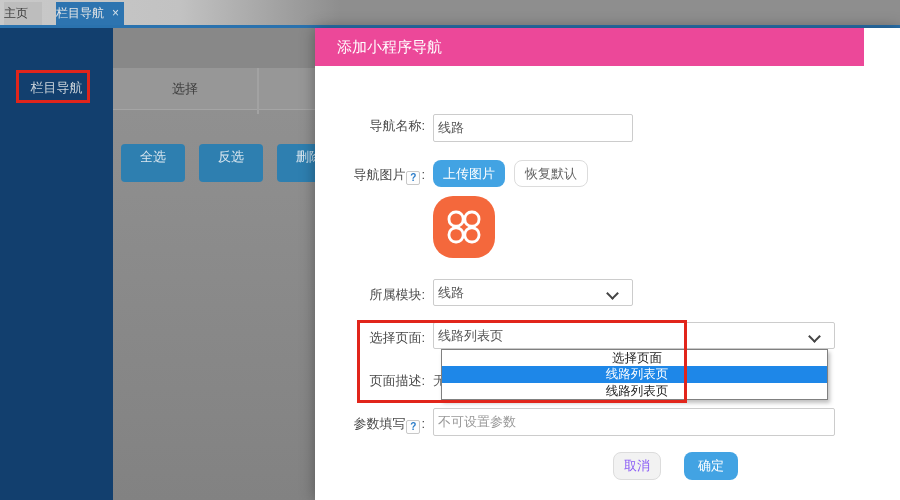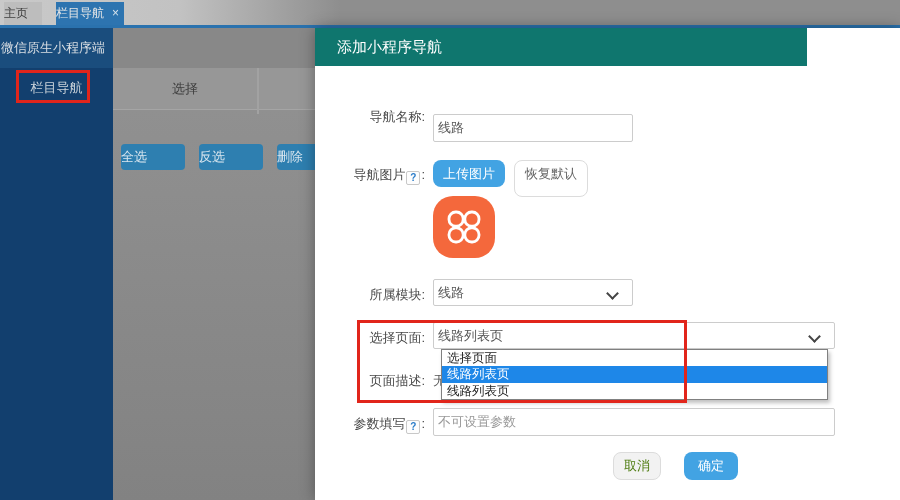--- a/index.html
+++ b/index.html
@@ -22,68 +22,68 @@
   .sidebar-item { position:absolute; left:0; top:44px; width:113px; height:32px; color:#ccd4db;
     font-size:13px; line-height:32px; text-align:center; cursor:pointer; }
 
   .content-band { position:absolute; left:113px; top:28px; width:787px; height:40px; background:#888888; }
   .content-header { position:absolute; left:113px; top:68px; width:787px; height:42px; background:#979797; border-bottom:1px solid #a5a5a5; }
   .content-body { position:absolute; left:113px; top:110px; width:787px; height:390px;
     background:linear-gradient(180deg,#909090 0,#828282 100%); }
   .col-select { position:absolute; left:113px; top:68px; width:144px; height:42px;
     color:#3c3c3c; font-size:13px; line-height:42px; text-align:center; }
   .col-divider { position:absolute; left:257px; top:68px; width:2px; height:46px; background:#a2a2a2; }
-  .bg-btn { position:absolute; top:144px; width:64px; height:26px; background:#2e7fb0; border-radius:4px;
-    color:#d9e6ef; font-size:13px; line-height:26px; text-align:left; cursor:pointer; }
+  .bg-btn { position:absolute; top:144px; width:64px; height:38px; background:#2e7fb0; border-radius:4px;
+    color:#d9e6ef; font-size:13px; line-height:26px; text-align:center; cursor:pointer; }
   .bg-btn-0 { left:121px; } .bg-btn-1 { left:199px; } .bg-btn-2 { left:277px; }
 
   
   .modal { position:absolute; left:315px; top:28px; width:585px; height:472px; background:#ffffff; z-index:10;
     box-shadow:0 0 14px rgba(0,0,0,.35); }
-  .modal-header { position:absolute; left:0; top:0; width:492px; height:38px; background:#0f766e; }
+  .modal-header { position:absolute; left:0; top:0; width:549px; height:38px; background:#ec4899; }
   .modal-title { position:absolute; left:22px; top:0; height:38px; line-height:38px; color:#ffffff; font-size:15px; }
 
   .flabel { position:absolute; color:#4a4a4a; font-size:13px; text-align:right; width:110px; left:0; }
   .help { display:inline-block; width:14px; height:14px; border:1px solid #c8c8c8; border-radius:2px; background:#fdfdfd;
     color:#2a7cc9; font-size:10px; font-weight:bold; line-height:12px; text-align:center; vertical-align:-2px; margin:0 1px; cursor:pointer; }
 
   .tinput { position:absolute; border:1px solid #cccccc; border-radius:2px; background:#fff;
     font-size:13px; color:#555; padding-left:4px; display:flex; align-items:center; }
   .in-name   { left:118px; top:86px;  width:200px; height:28px; }
   .in-module { left:118px; top:251px; width:200px; height:27px; }
   .in-page   { left:118px; top:294px; width:402px; height:27px; }
   .in-params { left:118px; top:380px; width:402px; height:28px; color:#999; }
 
-  .lbl-name   { top:80px; }
+  .lbl-name   { top:89px; }
   .lbl-image  { top:138px; }
   .lbl-module { top:258px; }
   .lbl-page   { top:301px; }
   .lbl-desc   { top:344px; }
   .lbl-params { top:387px; }
 
   .btn { border-radius:8px; font-size:13px; text-align:center; cursor:pointer; position:absolute; }
   .btn-upload  { left:118px; top:132px; width:72px; height:27px; background:#42a3e3; color:#fff; line-height:27px; }
-  .btn-restore { left:199px; top:132px; width:74px; height:37px; background:#fff; border:1px solid #dcdcdc; color:#666; line-height:25px; }
+  .btn-restore { left:199px; top:132px; width:74px; height:27px; background:#fff; border:1px solid #dcdcdc; color:#666; line-height:25px; }
 
   .app-icon { position:absolute; left:118px; top:168px; width:62px; height:62px; background:#f4683c; border-radius:20px;
     display:flex; align-items:center; justify-content:center; }
 
   .chev { position:absolute; width:9px; height:9px; border-right:2px solid #444; border-bottom:2px solid #444;
     transform:rotate(45deg); }
   .chev-module { left:293px; top:261px; }
   .chev-page   { left:495px; top:304px; }
 
   .desc-value { position:absolute; left:118px; top:344px; font-size:13px; color:#555; z-index:1; }
 
   .options { position:absolute; left:126px; top:321px; width:387px; height:51px; background:#fff;
     border:1px solid #808080; z-index:30; box-shadow:2px 3px 4px rgba(0,0,0,.25); }
-  .option { height:16px; line-height:16px; font-size:12.5px; color:#222; padding-left:5px; cursor:pointer; }
+  .option { height:16px; line-height:16px; font-size:12.5px; color:#222; padding-left:5px; cursor:pointer;text-align:center; }
   .option.selected { background:#1e87e8; color:#fff; height:17px; line-height:17px; }
 
-  .btn-cancel  { left:298px; top:424px; width:48px; height:28px; background:#f2f2f2; border:1px solid #dcdcdc; color:#4d7c0f; line-height:26px; }
+  .btn-cancel  { left:298px; top:424px; width:48px; height:28px; background:#f2f2f2; border:1px solid #dcdcdc; color:#8b5cf6; line-height:26px; }
   .btn-confirm { left:369px; top:424px; width:54px; height:28px; background:#42a3e3; color:#fff; line-height:28px; }
 
   
   .anno { position:absolute; border:3px solid #e1251b; z-index:40; pointer-events:none; }
   .anno-1 { left:16px; top:70px; width:74px; height:33px; }
   .anno-2 { left:357px; top:320px; width:330px; height:83px; }
 </style>
 </head>
 <body>
 
@@ -99,21 +99,20 @@
   <div class="content-band"></div>
   <div class="content-header"></div>
   <div class="content-body"></div>
   <div class="col-select">选择</div>
   <div class="col-divider"></div>
   <div class="bg-btn bg-btn-0">全选</div>
   <div class="bg-btn bg-btn-1">反选</div>
   <div class="bg-btn bg-btn-2">删除</div>
 
   <div class="sidebar">
-    <div class="sidebar-header">微信原生小程序端</div>
     <div class="sidebar-item">栏目导航</div>
   </div>
 </div>
 
 <div class="modal">
   <div class="modal-header">
     <div class="modal-title">添加小程序导航</div>
   </div>
 
   <div class="flabel lbl-name">导航名称:</div>

